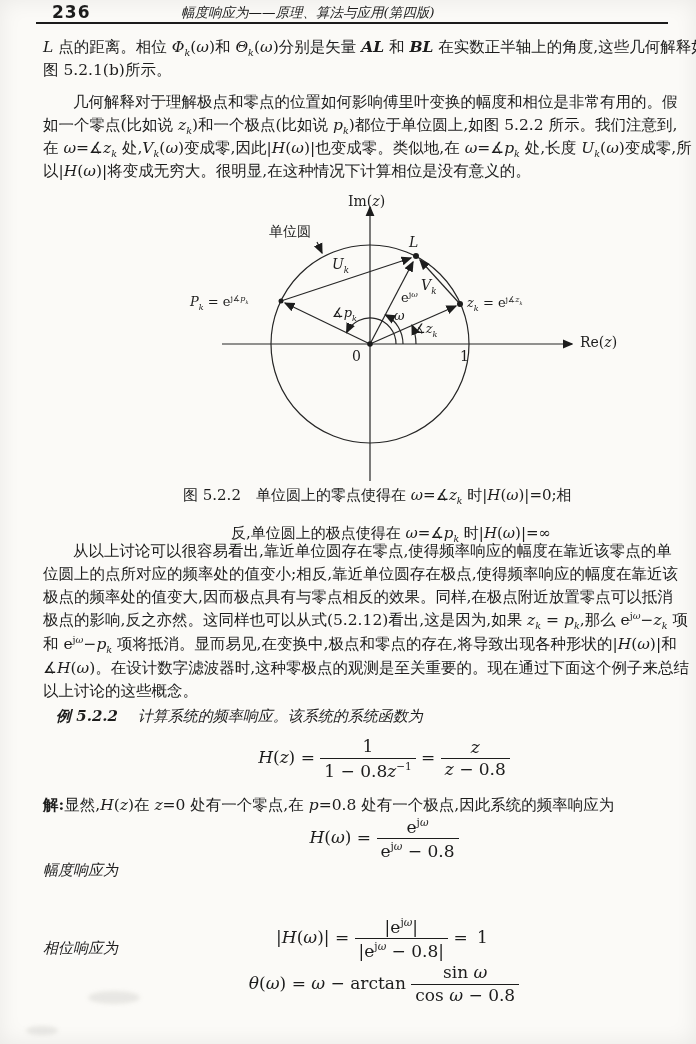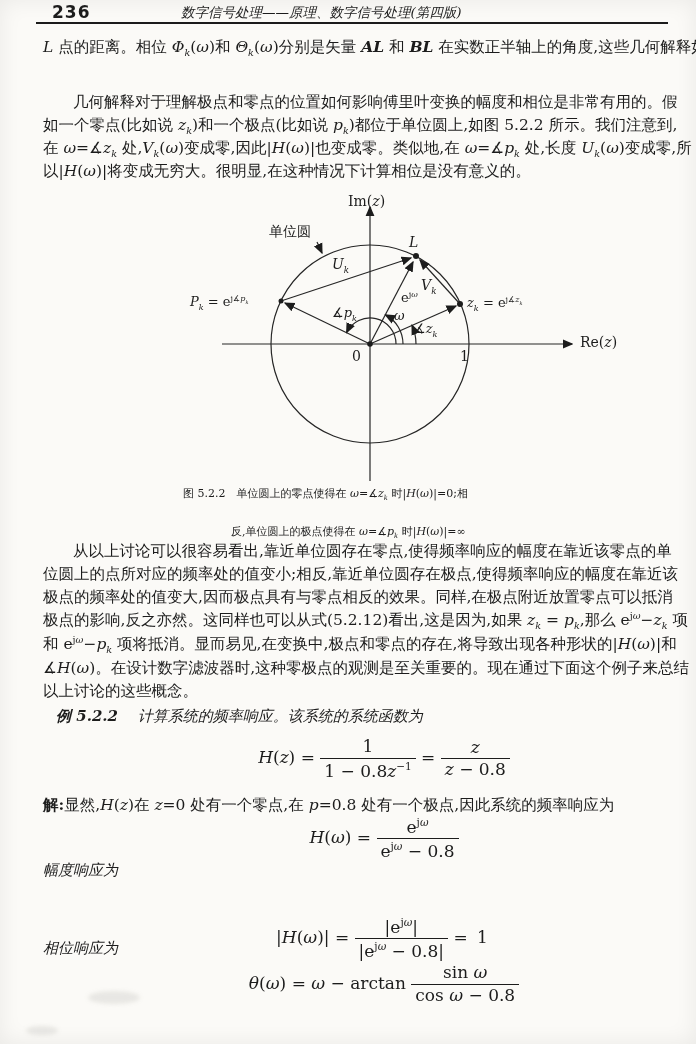--- a/index.html
+++ b/index.html
@@ -17,21 +17,21 @@
   .tline { position:absolute; left:43px; width:614px; font-size:15.5px; white-space:nowrap; }
   .tline.ind { left:73px; }
   .tline i { font-style:italic; }
   sub { font-size:0.62em; }
   sup { font-size:0.62em; }
 
   .figure { position:absolute; left:0; top:195px; width:696px; height:292px;margin-left:16px; }
   .figure svg { position:absolute; left:0; top:0; }
   .flabel { position:absolute; font-size:14px; white-space:nowrap; }
   .flabel.small { font-size:13px; }
-  .cap { position:absolute; font-size:11px; white-space:nowrap; }
+  .cap { position:absolute; font-size:15px; white-space:nowrap; }
 
   .eq { position:absolute; left:0; width:696px; text-align:center; font-size:17px; white-space:nowrap; }
   .eq > span.eqin { position:relative; left:36px; }
   .frac { display:inline-block; vertical-align:middle; text-align:center; }
   .frac .num { display:block; padding:0 4px 1px; line-height:1.15; }
   .frac .den { display:block; border-top:1.3px solid #1c1c1c; padding:1px 4px 0; line-height:1.15; }
   .sqrt { white-space:nowrap; }
   .sqrt .rsign { font-size:1.12em; }
   .sqrt .rad { border-top:1.3px solid #1c1c1c; padding-top:1px; }
 
@@ -39,24 +39,25 @@
   .lbl { position:absolute; left:43px; font-size:15.5px; white-space:nowrap; }
 
   .smudge { position:absolute; background:rgba(110,108,100,0.13); border-radius:50%; filter:blur(2px); }
 </style>
 </head>
 <body>
 
 <div class="page">
 
   <div class="hdr-num">236</div>
-  <div class="hdr-title">数字信号处理——原理、数字信号处理(第四版)</div>
+  <div class="hdr-title">幅度响应为——原理、算法与应用(第四版)</div>
   <div class="hdr-rule"></div>
 
   <div class="tline" style="top:37px"><i>L</i> 点的距离。相位 <i>Φ<sub>k</sub></i>(<i>ω</i>)和 <i>Θ<sub>k</sub></i>(<i>ω</i>)分别是矢量 <b><i>AL</i></b> 和 <b><i>BL</i></b> 在实数正半轴上的角度,这些几何解释如</div>
+  <div class="tline" style="top:60px">图 5.2.1(b)所示。</div>
 
   <div class="tline ind" style="top:92px">几何解释对于理解极点和零点的位置如何影响傅里叶变换的幅度和相位是非常有用的。假</div>
   <div class="tline" style="top:115px">如一个零点(比如说 <i>z<sub>k</sub></i>)和一个极点(比如说 <i>p<sub>k</sub></i>)都位于单位圆上,如图 5.2.2 所示。我们注意到,</div>
   <div class="tline" style="top:138px">在 <i>ω</i>=∡<i>z<sub>k</sub></i> 处,<i>V<sub>k</sub></i>(<i>ω</i>)变成零,因此|<i>H</i>(<i>ω</i>)|也变成零。类似地,在 <i>ω</i>=∡<i>p<sub>k</sub></i> 处,长度 <i>U<sub>k</sub></i>(<i>ω</i>)变成零,所</div>
   <div class="tline" style="top:161px">以|<i>H</i>(<i>ω</i>)|将变成无穷大。很明显,在这种情况下计算相位是没有意义的。</div>
 
   <div class="figure">
     <svg width="696" height="292" viewBox="0 0 696 292">
       <defs>
         <marker id="ah" viewBox="0 0 8 8" refX="7" refY="4" markerWidth="9" markerHeight="9" orient="auto">

